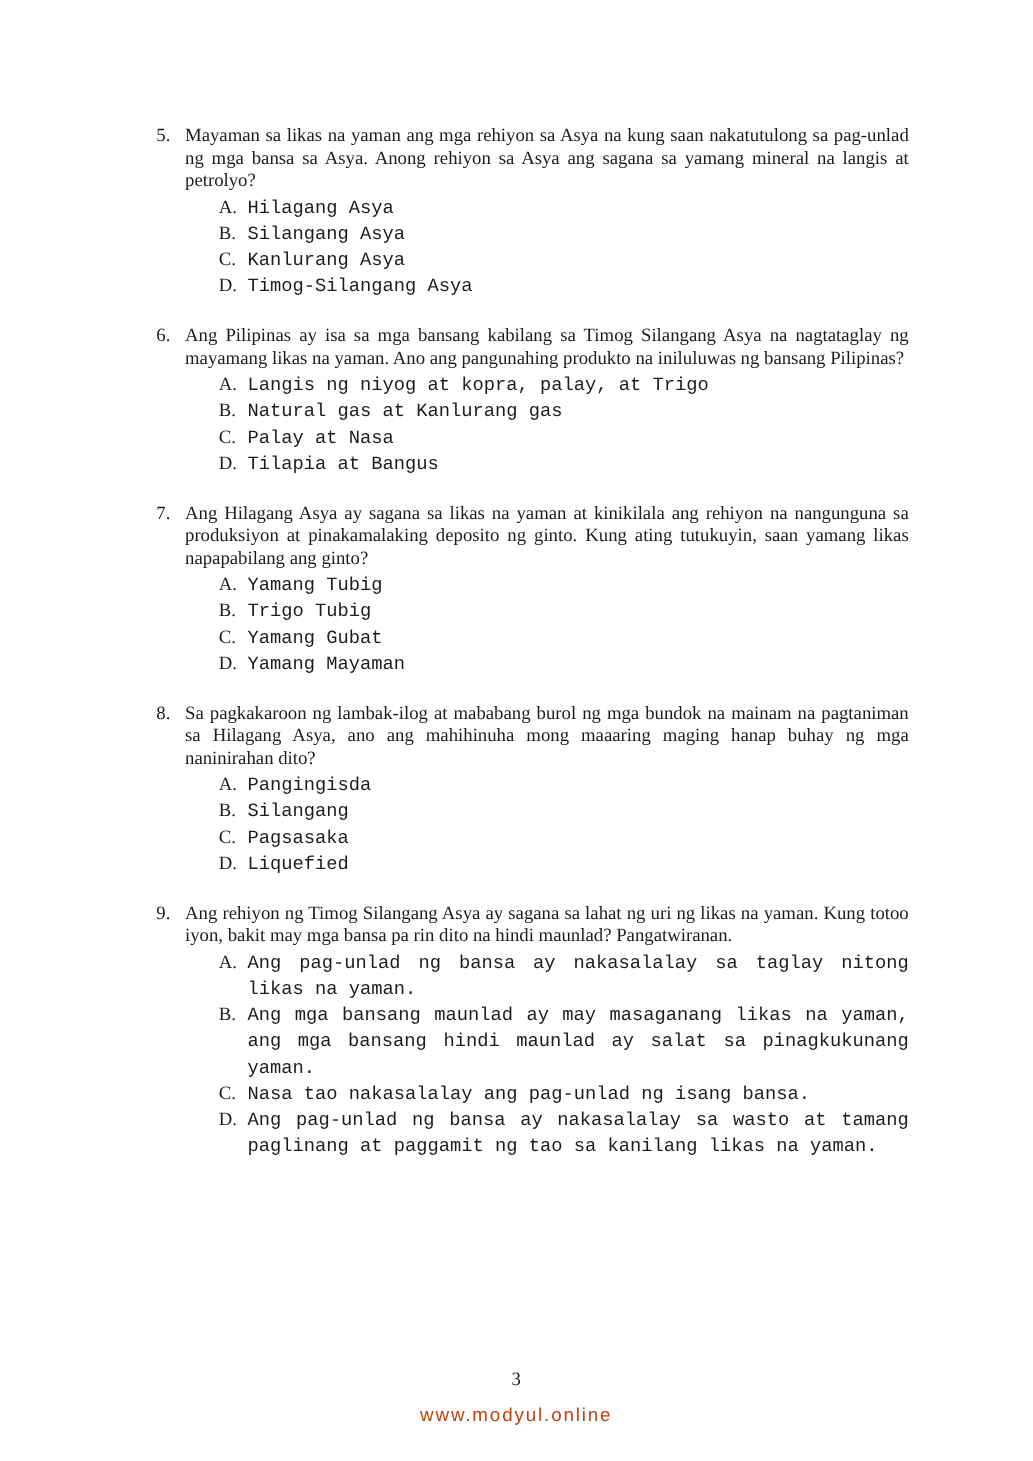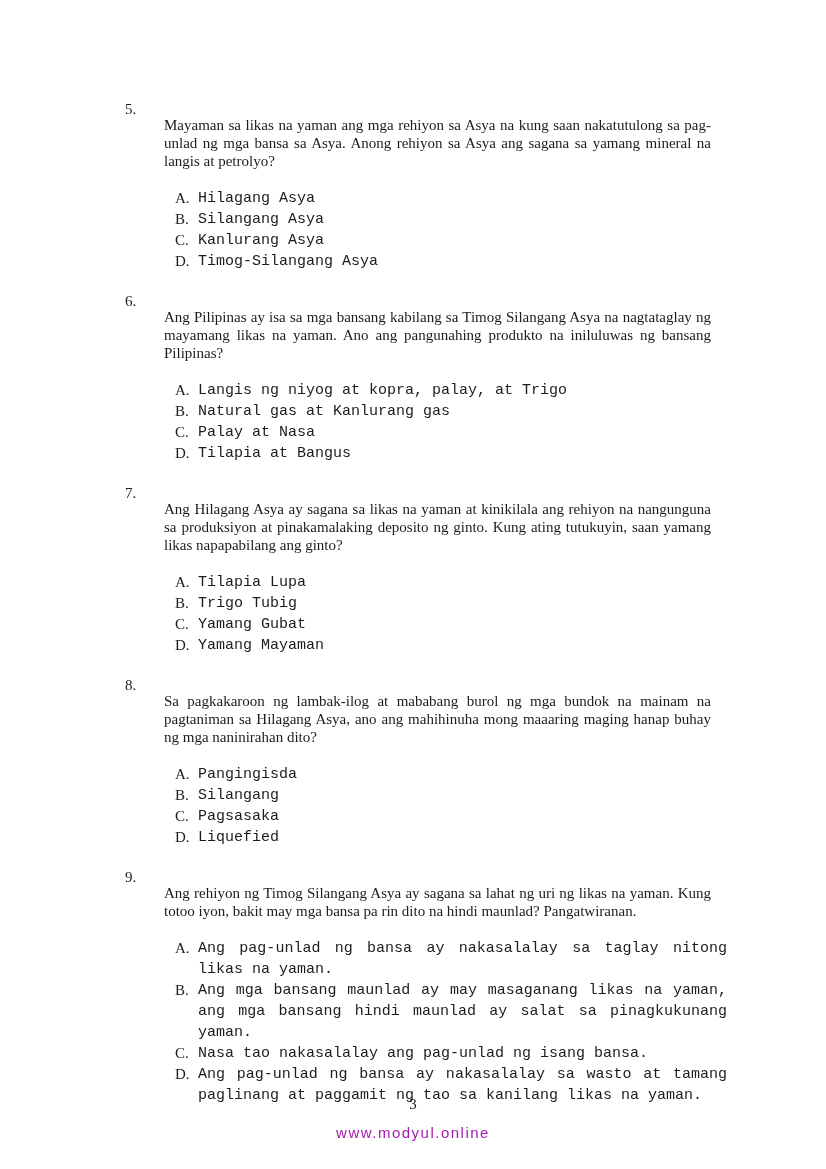--- a/index.html
+++ b/index.html
@@ -27,21 +27,21 @@
   }
   .q-row {
     display: flex;
   }
   .q-number {
     flex: 0 0 23px;
     font-size: 15px;
     line-height: 18px;
   }
   .q-text {
-    margin: 16px;
+    margin: 0;
     flex: 1;
     font-size: 15px;
     line-height: 18px;
     text-align: justify;
   }
   .options {
     list-style: none;
     margin: 2px 0 0 0;
     padding: 0 0 0 50px;
   }
@@ -71,21 +71,21 @@
   .watermark {
     position: absolute;
     top: 1124px;
     left: 0;
     width: 100%;
     text-align: center;
     font-family: "Liberation Sans", sans-serif;
     font-size: 15px;
     line-height: 18px;
     letter-spacing: 1.5px;
-    color: #a21caf;
+    color: #c2410c;
   }
 </style>
 </head>
 <body>
 
 <div class="page">
 
   <main class="content" id="questions-container">
     <section class="question">
       <div class="q-row">
@@ -141,21 +141,21 @@
 
     <section class="question">
       <div class="q-row">
         <span class="q-number">7.</span>
         <p class="q-text">Ang Hilagang Asya ay sagana sa likas na yaman at kinikilala ang rehiyon na nangunguna sa produksiyon at pinakamalaking deposito ng ginto. Kung ating tutukuyin, saan yamang likas napapabilang ang ginto?</p>
       </div>
       <ol class="options">
 
       <li class="option">
           <span class="opt-letter">A.</span>
-          <span class="opt-text">Tilapia Lupa</span>
+          <span class="opt-text">Yamang Tubig</span>
         </li>
           <li class="option">
           <span class="opt-letter">B.</span>
           <span class="opt-text">Trigo Tubig</span>
         </li>
           <li class="option">
           <span class="opt-letter">C.</span>
           <span class="opt-text">Yamang Gubat</span>
         </li>
           <li class="option">

